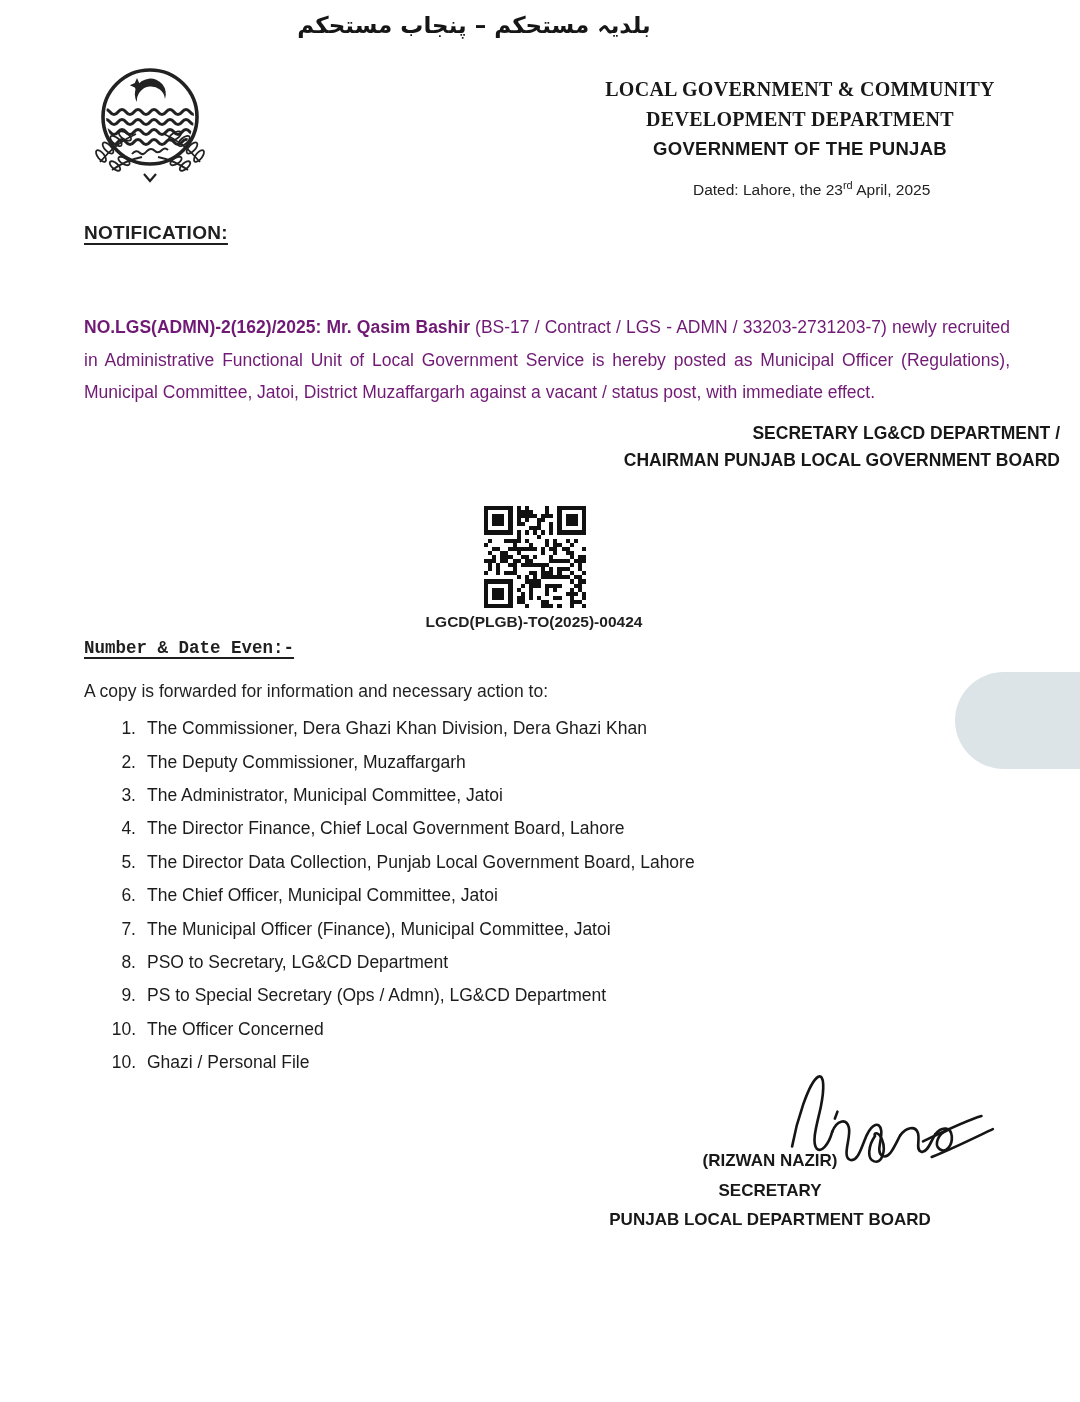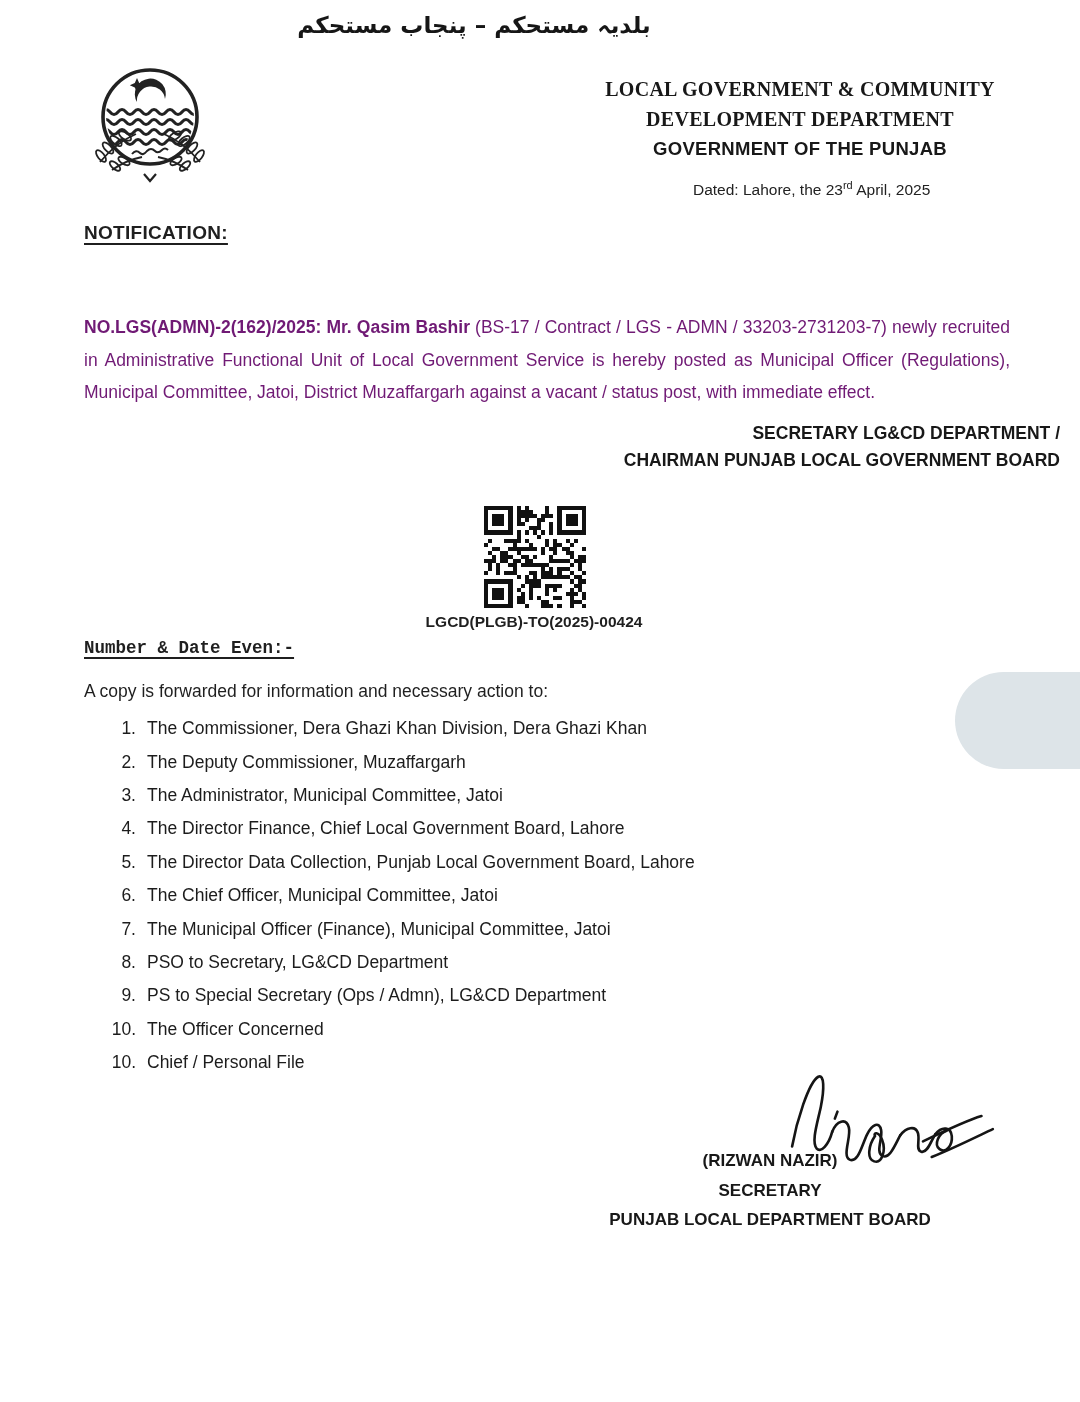--- a/index.html
+++ b/index.html
@@ -379,21 +379,21 @@
       <div class="drow">
         <span class="dnum">9.</span>
         <span class="dtxt">PS to Special Secretary (Ops / Admn), LG&amp;CD Department</span>
       </div>
       <div class="drow">
         <span class="dnum">10.</span>
         <span class="dtxt">The Officer Concerned</span>
       </div>
       <div class="drow">
         <span class="dnum">10.</span>
-        <span class="dtxt">Chief / Personal File</span>
+        <span class="dtxt">Ghazi / Personal File</span>
       </div>
     </div>
 
   <div class="abs artifact" style="background: rgb(221, 228, 232);"></div>
 
   <div class="abs signature-svg">
     <svg viewBox="0 0 300 110" width="280" height="96">
       <g fill="none" stroke="#151515" stroke-width="3" stroke-linecap="round" stroke-linejoin="round">
         <path d="M55,90 C60,62 74,16 85,10 C92,7 92,24 88,44 C84,63 77,84 83,92 C88,98 97,88 101,73"></path>
         <path d="M104,58 l3,-8"></path>

